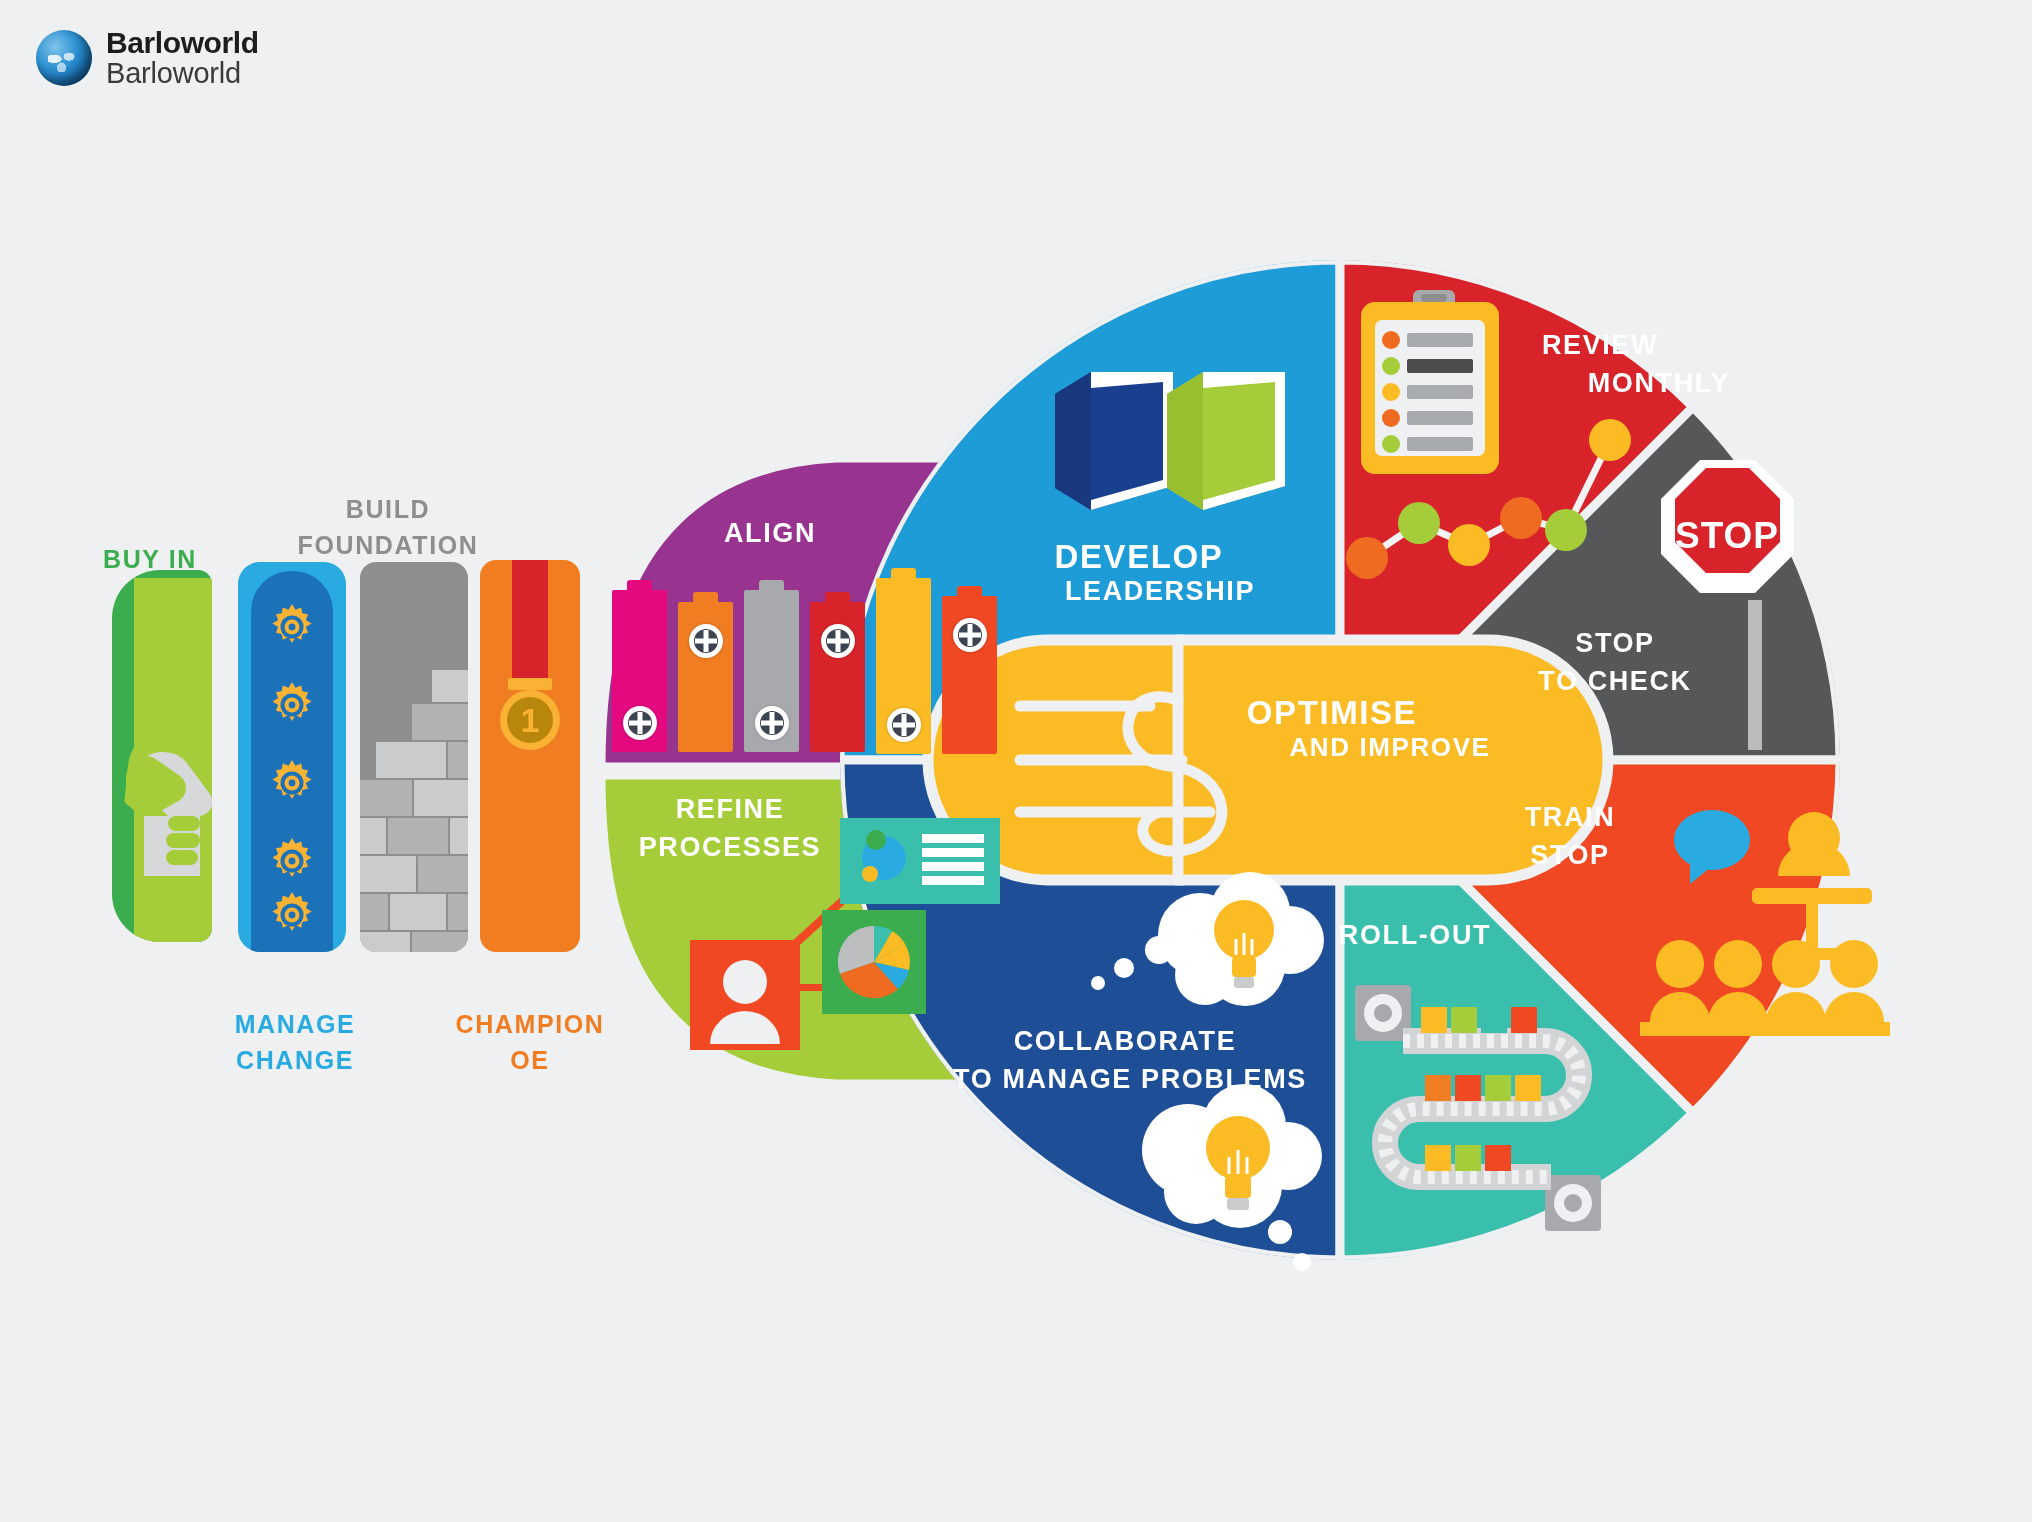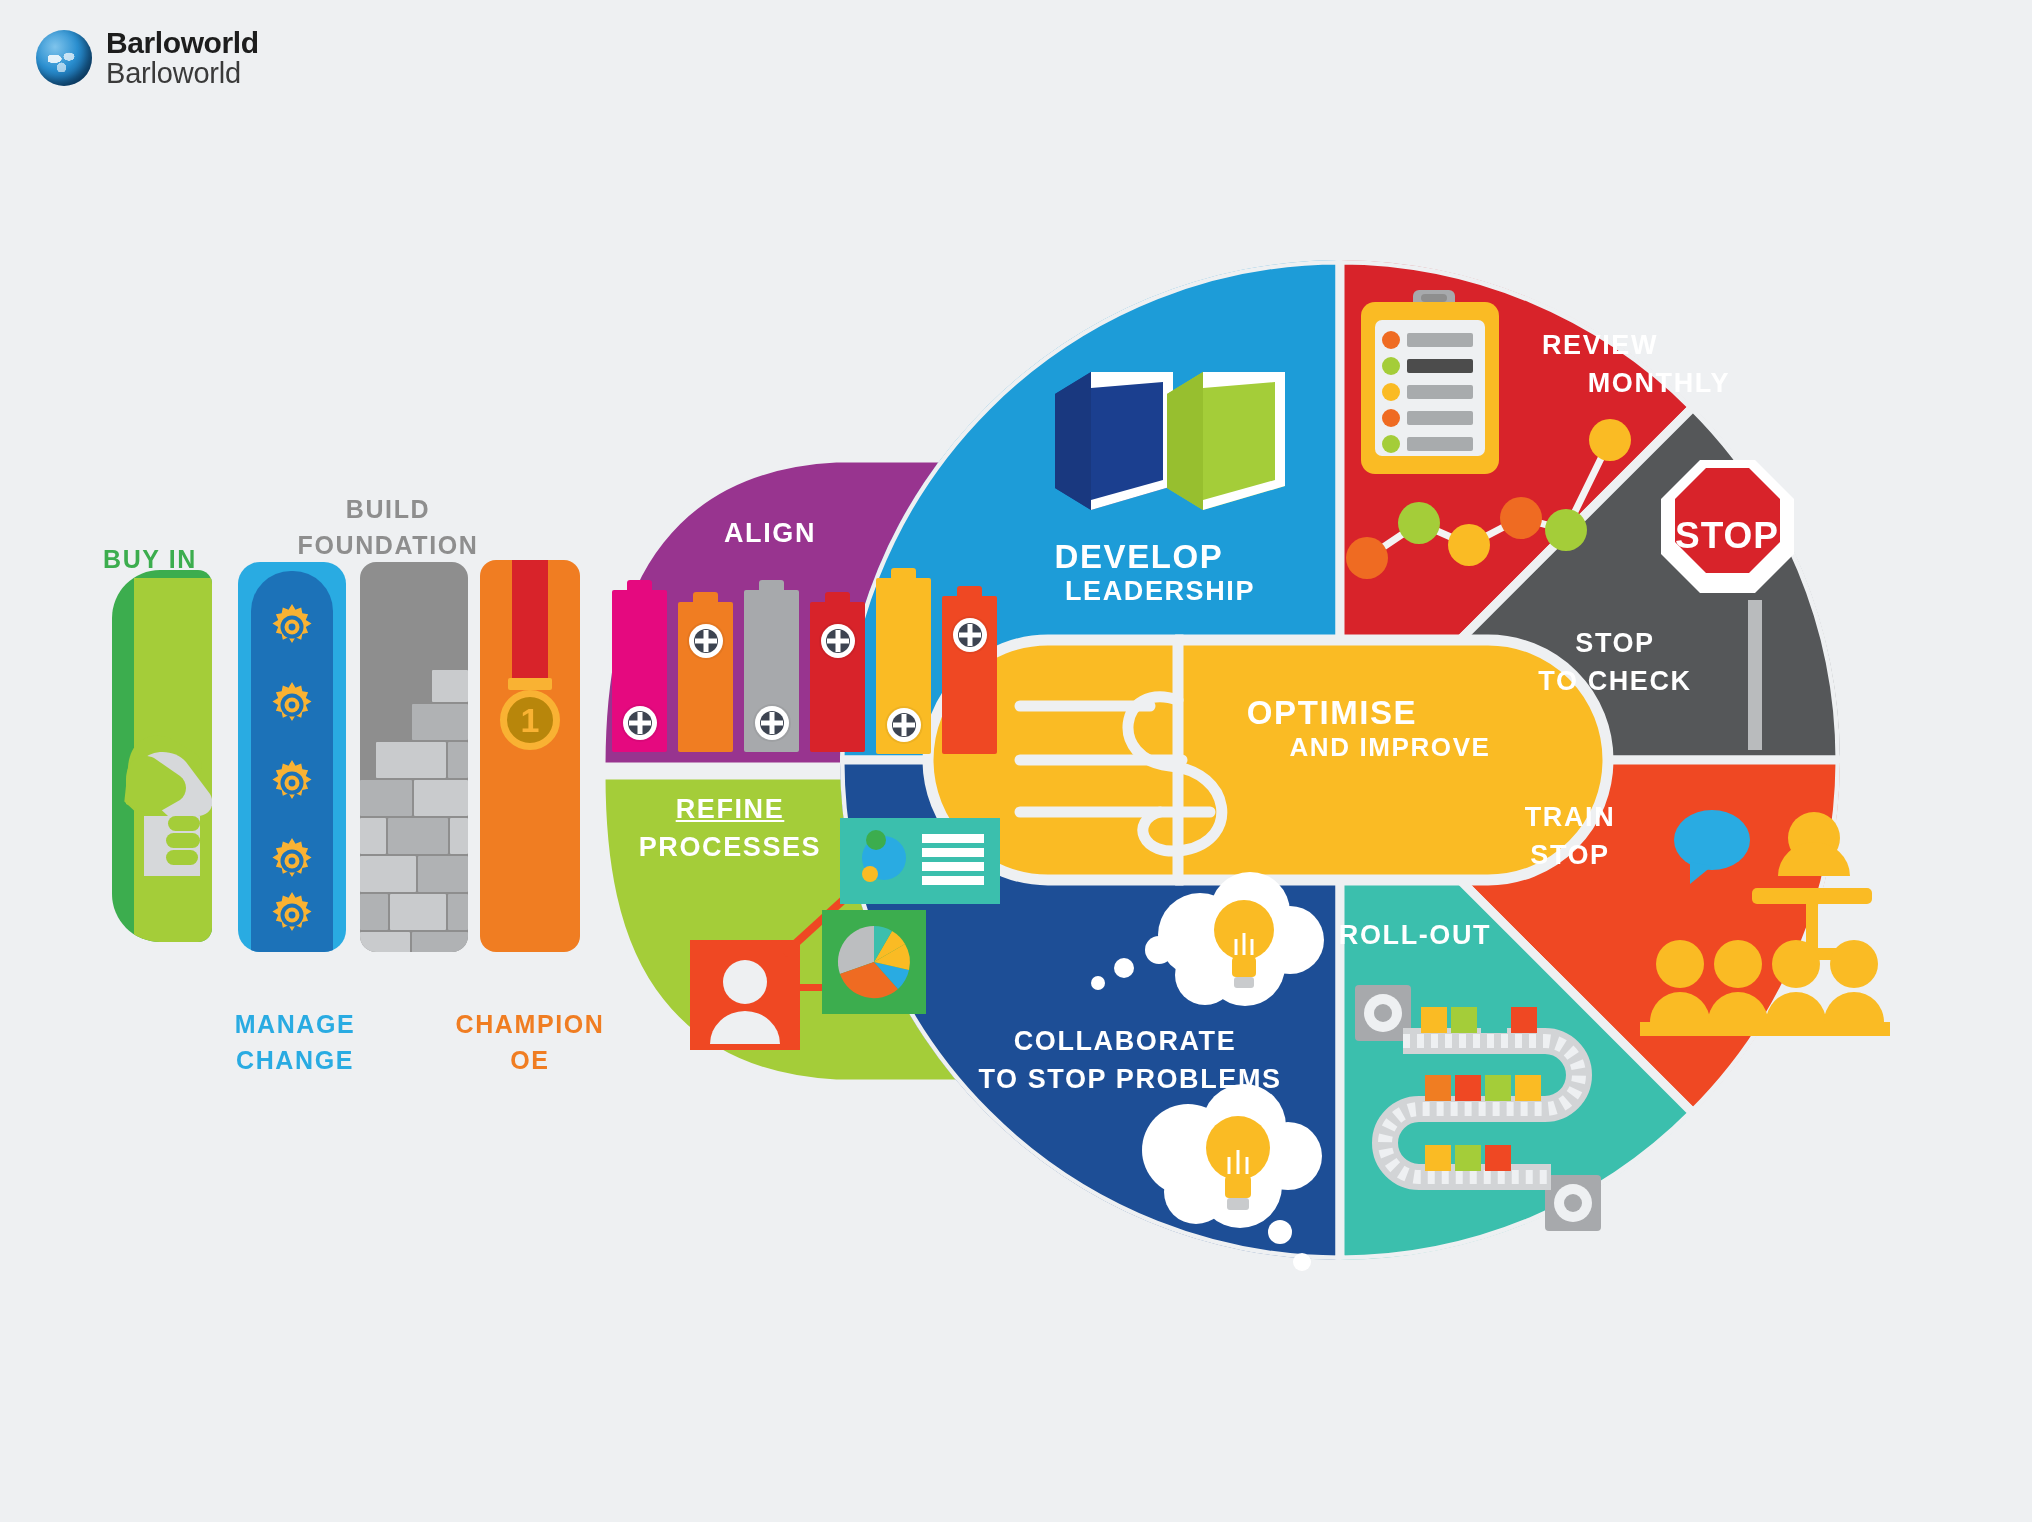--- a/index.html
+++ b/index.html
@@ -493,21 +493,21 @@
 
   <div class="lbl lbl-w" style="left:1500px;top:628px;width:230px;font-size:27px;">STOP</div>
   <div class="lbl lbl-w" style="left:1490px;top:666px;width:250px;font-size:27px;">TO CHECK</div>
 
   <div class="lbl lbl-w" style="left:1470px;top:802px;width:200px;font-size:27px;">TRAIN</div>
   <div class="lbl lbl-w" style="left:1470px;top:840px;width:200px;font-size:27px;">STOP</div>
 
   <div class="lbl lbl-w" style="left:1300px;top:920px;width:230px;font-size:27px;">ROLL-OUT</div>
 
   <div class="lbl lbl-w" style="left:970px;top:1026px;width:310px;font-size:27px;">COLLABORATE</div>
-  <div class="lbl lbl-w" style="left:940px;top:1064px;width:380px;font-size:27px;">TO STOP PROBLEMS</div>
-
-  <div class="lbl lbl-w" style="left:600px;top:794px;width:260px;font-size:27px;text-decoration:underline;">REFINE</div>
+  <div class="lbl lbl-w" style="left:940px;top:1064px;width:380px;font-size:27px;">TO MANAGE PROBLEMS</div>
+
+  <div class="lbl lbl-w" style="left:600px;top:794px;width:260px;font-size:27px;">REFINE</div>
   <div class="lbl lbl-w" style="left:580px;top:832px;width:300px;font-size:27px;">PROCESSES</div>
 
   <div class="lbl lbl-w" style="left:1172px;top:694px;width:320px;font-size:33px;">OPTIMISE</div>
   <div class="lbl lbl-w" style="left:1200px;top:732px;width:380px;font-size:26px;">AND IMPROVE</div>
 
 </div>
 
 </body></html>

